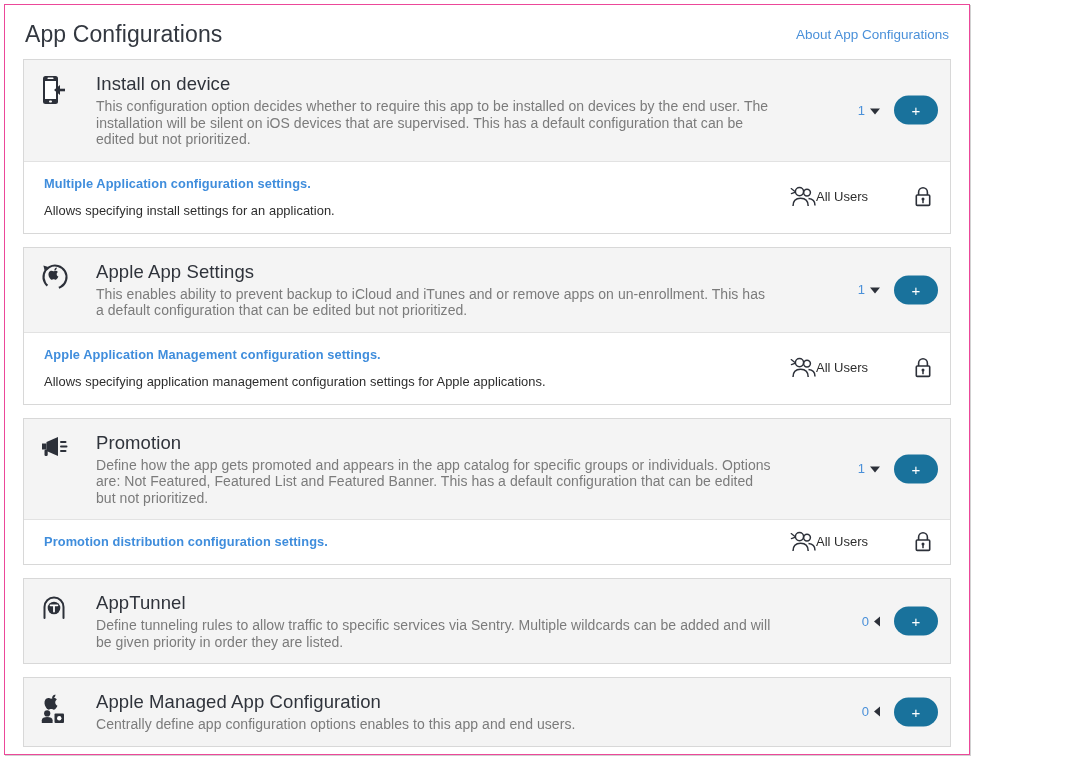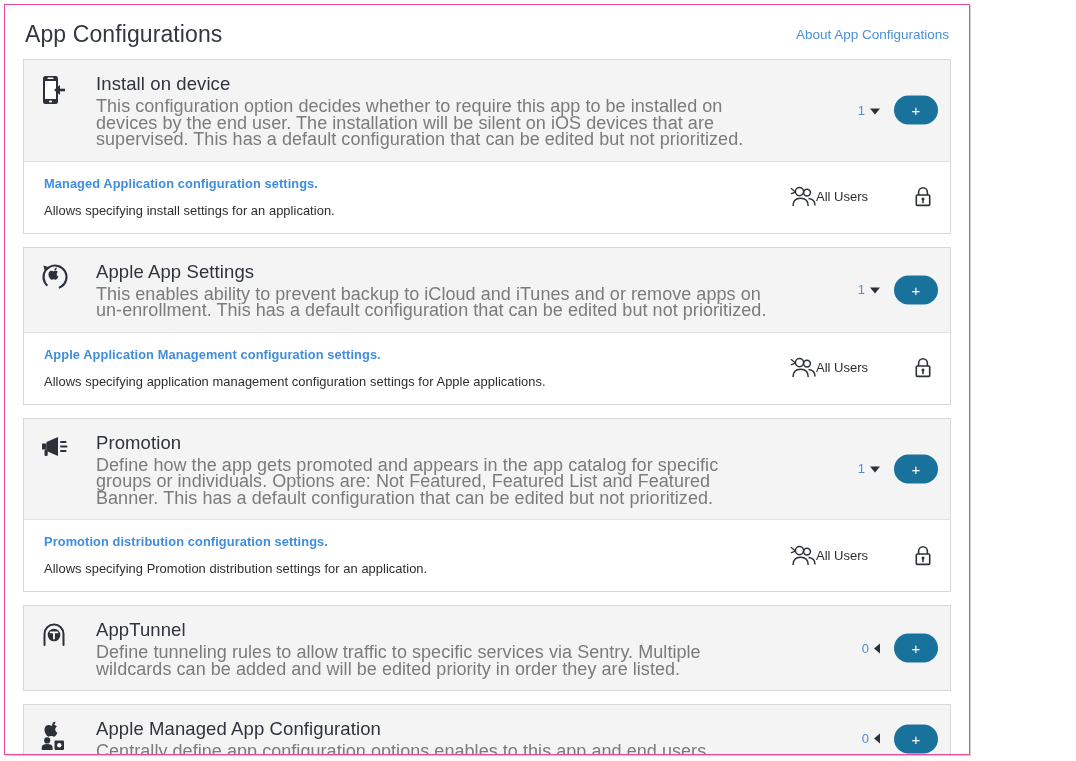--- a/index.html
+++ b/index.html
@@ -98,21 +98,21 @@
   }
   .card-title {
     font-size: 18.5px;
     font-weight: 400;
     color: #2f333b;
     line-height: 24px;
     margin-bottom: 2px;
     letter-spacing: 0.1px;
   }
   .card-desc {
-    font-size: 18px;
+    font-size: 14px;
     color: #7b7b7b;
     line-height: 16.5px;
     letter-spacing: 0.05px;
   }
 
   .head-right {
     position: absolute;
     right: 12px;
     top: 50%;
     transform: translateY(-50%);
@@ -247,21 +247,21 @@
               <div class="card-desc">This configuration option decides whether to require this app to be installed on devices by the end user. The installation will be silent on iOS devices that are supervised. This has a default configuration that can be edited but not prioritized.</div>
             </div>
             <div class="head-right">
               <div class="count-toggle">
                 <span class="count-num">1</span>
                 <span class="caret down"></span>
               </div>
               <button class="add-btn">+</button>
             </div>
           </div>
-          <div class="card-sub"><a class="sub-title">Managed Application configuration settings.</a><div class="sub-desc">Allows specifying install settings for an application.</div><div class="sub-right">
+          <div class="card-sub"><a class="sub-title">Multiple Application configuration settings.</a><div class="sub-desc">Allows specifying install settings for an application.</div><div class="sub-right">
               <div class="audience">
                 <span class="group-icon">
                   <svg width="28" height="22" viewBox="0 0 28 22" fill="none">
                     <circle cx="9.5" cy="5.6" r="4.1" fill="none" stroke="#2c3039" stroke-width="1.5"></circle>
                     <circle cx="17" cy="6.6" r="3.4" fill="none" stroke="#2c3039" stroke-width="1.5"></circle>
                     <path d="M3 20 C3 14.8 6.2 12.2 10.6 12.2 C15 12.2 18.2 14.8 18.2 20" fill="none" stroke="#2c3039" stroke-width="1.5"></path>
                     <path d="M18.5 12.6 C22.3 12.9 25 15.2 25 19.4" fill="none" stroke="#2c3039" stroke-width="1.5"></path>
                     <path d="M1.2 2.6 L4.6 5.2 M1.4 7.6 L4.8 6.4" stroke="#2c3039" stroke-width="1.3" stroke-linecap="round"></path>
                   </svg>
                 </span>
@@ -343,21 +343,21 @@
               <div class="card-desc">Define how the app gets promoted and appears in the app catalog for specific groups or individuals. Options are: Not Featured, Featured List and Featured Banner. This has a default configuration that can be edited but not prioritized.</div>
             </div>
             <div class="head-right">
               <div class="count-toggle">
                 <span class="count-num">1</span>
                 <span class="caret down"></span>
               </div>
               <button class="add-btn">+</button>
             </div>
           </div>
-          <div class="card-sub"><a class="sub-title">Promotion distribution configuration settings.</a><div class="sub-desc">Allows specifying Promotion distribution settings for an application.</div><div class="sub-right">
+          <div class="card-sub"><a class="sub-title">Promotion distribution configuration settings.</a><div class="sub-right">
               <div class="audience">
                 <span class="group-icon">
                   <svg width="28" height="22" viewBox="0 0 28 22" fill="none">
                     <circle cx="9.5" cy="5.6" r="4.1" fill="none" stroke="#2c3039" stroke-width="1.5"></circle>
                     <circle cx="17" cy="6.6" r="3.4" fill="none" stroke="#2c3039" stroke-width="1.5"></circle>
                     <path d="M3 20 C3 14.8 6.2 12.2 10.6 12.2 C15 12.2 18.2 14.8 18.2 20" fill="none" stroke="#2c3039" stroke-width="1.5"></path>
                     <path d="M18.5 12.6 C22.3 12.9 25 15.2 25 19.4" fill="none" stroke="#2c3039" stroke-width="1.5"></path>
                     <path d="M1.2 2.6 L4.6 5.2 M1.4 7.6 L4.8 6.4" stroke="#2c3039" stroke-width="1.3" stroke-linecap="round"></path>
                   </svg>
                 </span>
@@ -379,21 +379,21 @@
           <div class="card-head">
             <div class="head-icon">
               <svg width="28" height="28" viewBox="0 0 28 28" fill="none">
                 <path d="M4.5 25 L4.5 14 A9.5 9.5 0 0 1 23.5 14 L23.5 25" stroke="#2c3039" stroke-width="2" fill="none" stroke-linecap="round"></path>
                 <circle cx="14" cy="15" r="6.3" fill="#2c3039"></circle>
                 <path d="M10.6 12.3 L17.4 12.3 M14 12.3 L14 18.6" stroke="#ffffff" stroke-width="1.8" stroke-linecap="round"></path>
               </svg>
             </div>
             <div class="head-text">
               <div class="card-title">AppTunnel</div>
-              <div class="card-desc">Define tunneling rules to allow traffic to specific services via Sentry. Multiple wildcards can be added and will be edited priority in order they are listed.</div>
+              <div class="card-desc">Define tunneling rules to allow traffic to specific services via Sentry. Multiple wildcards can be added and will be given priority in order they are listed.</div>
             </div>
             <div class="head-right">
               <div class="count-toggle">
                 <span class="count-num">0</span>
                 <span class="caret left"></span>
               </div>
               <button class="add-btn">+</button>
             </div>
           </div>
         </div>

